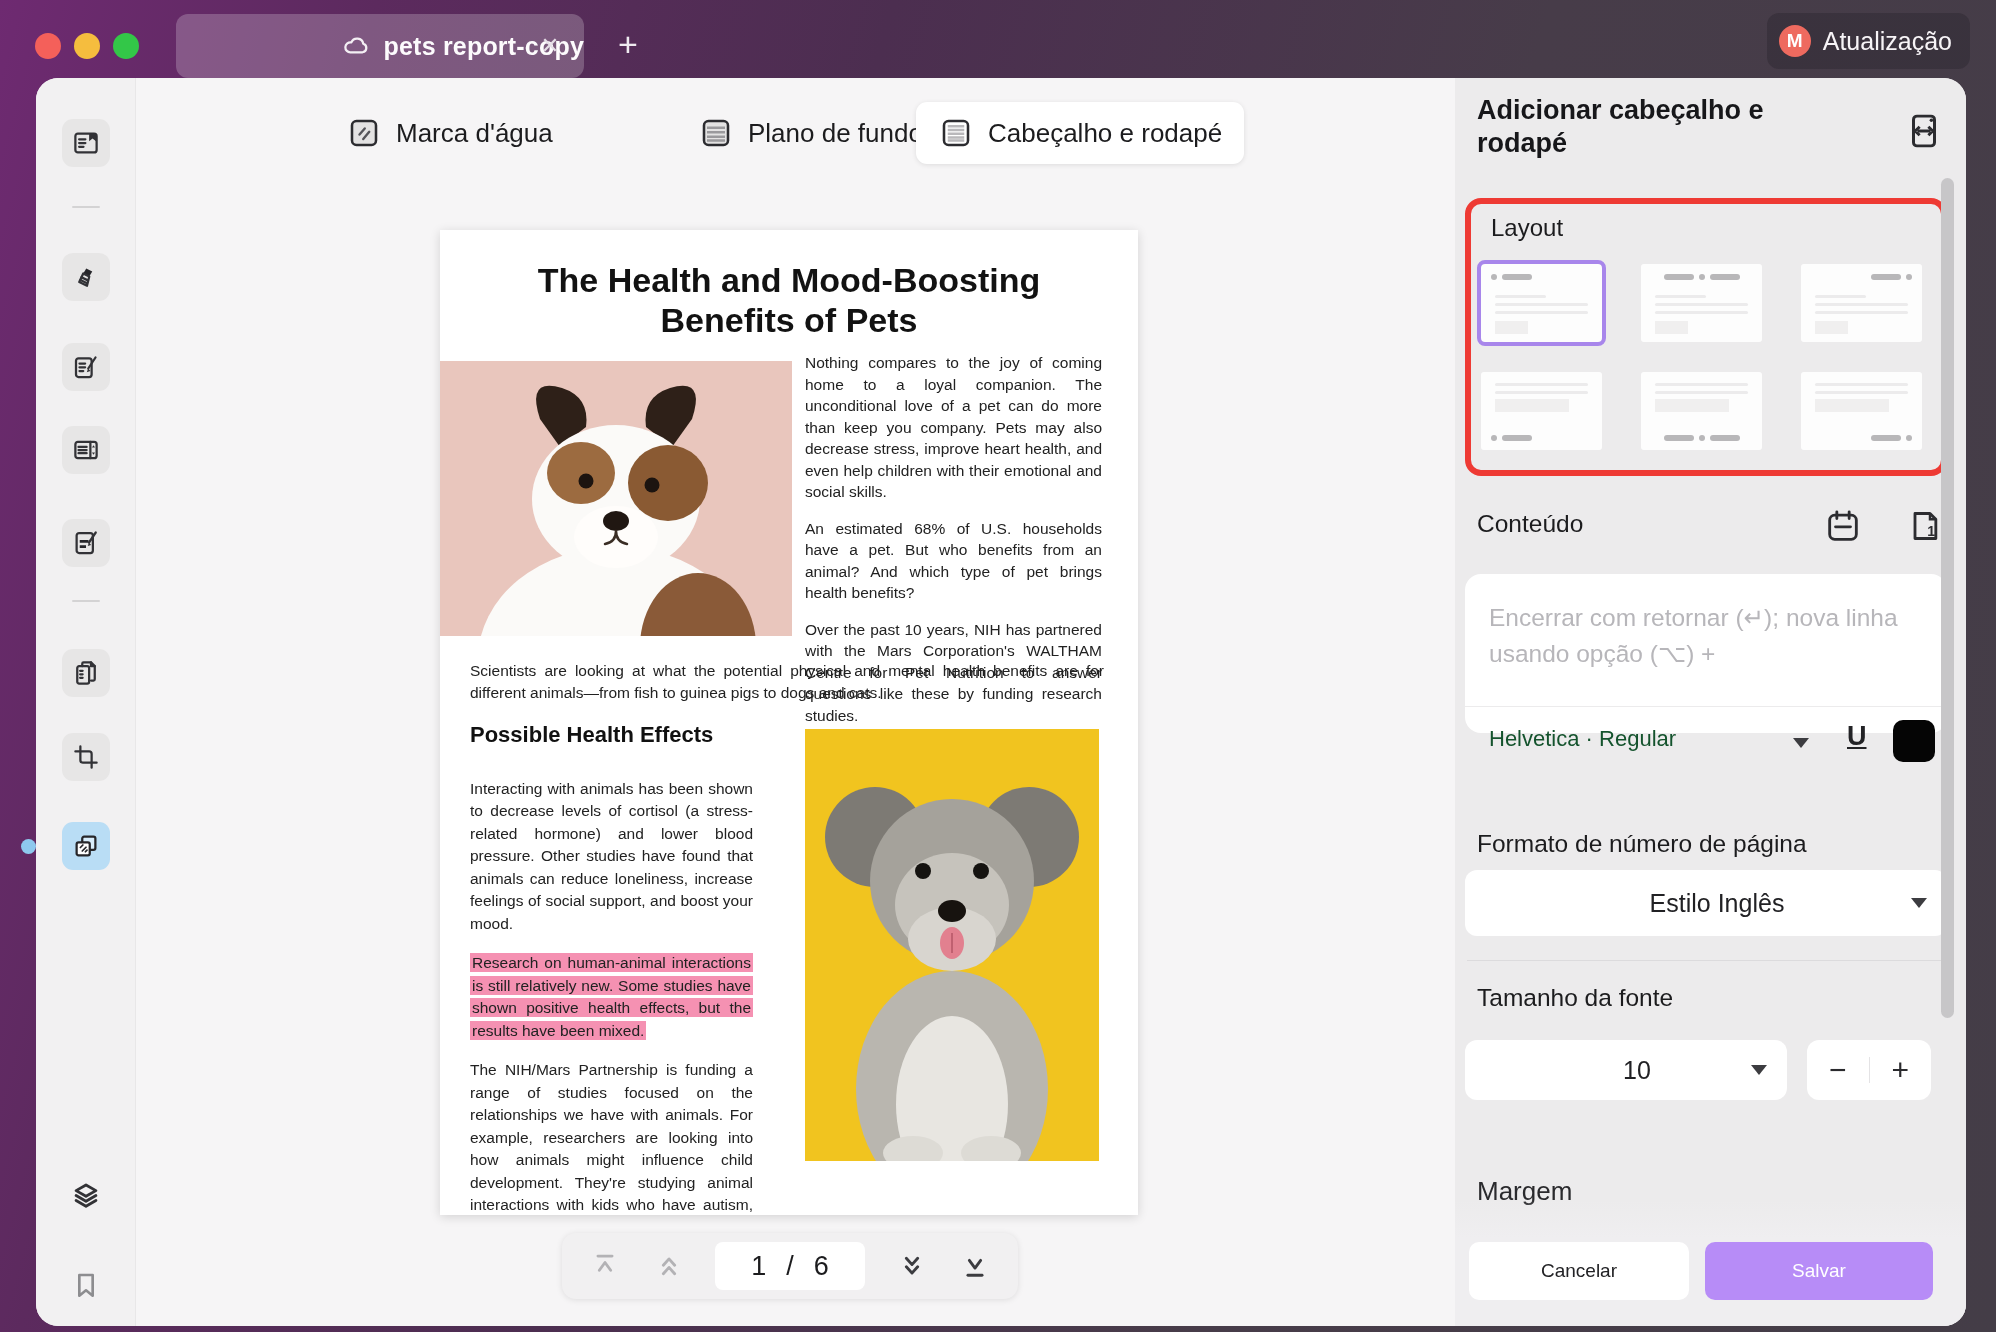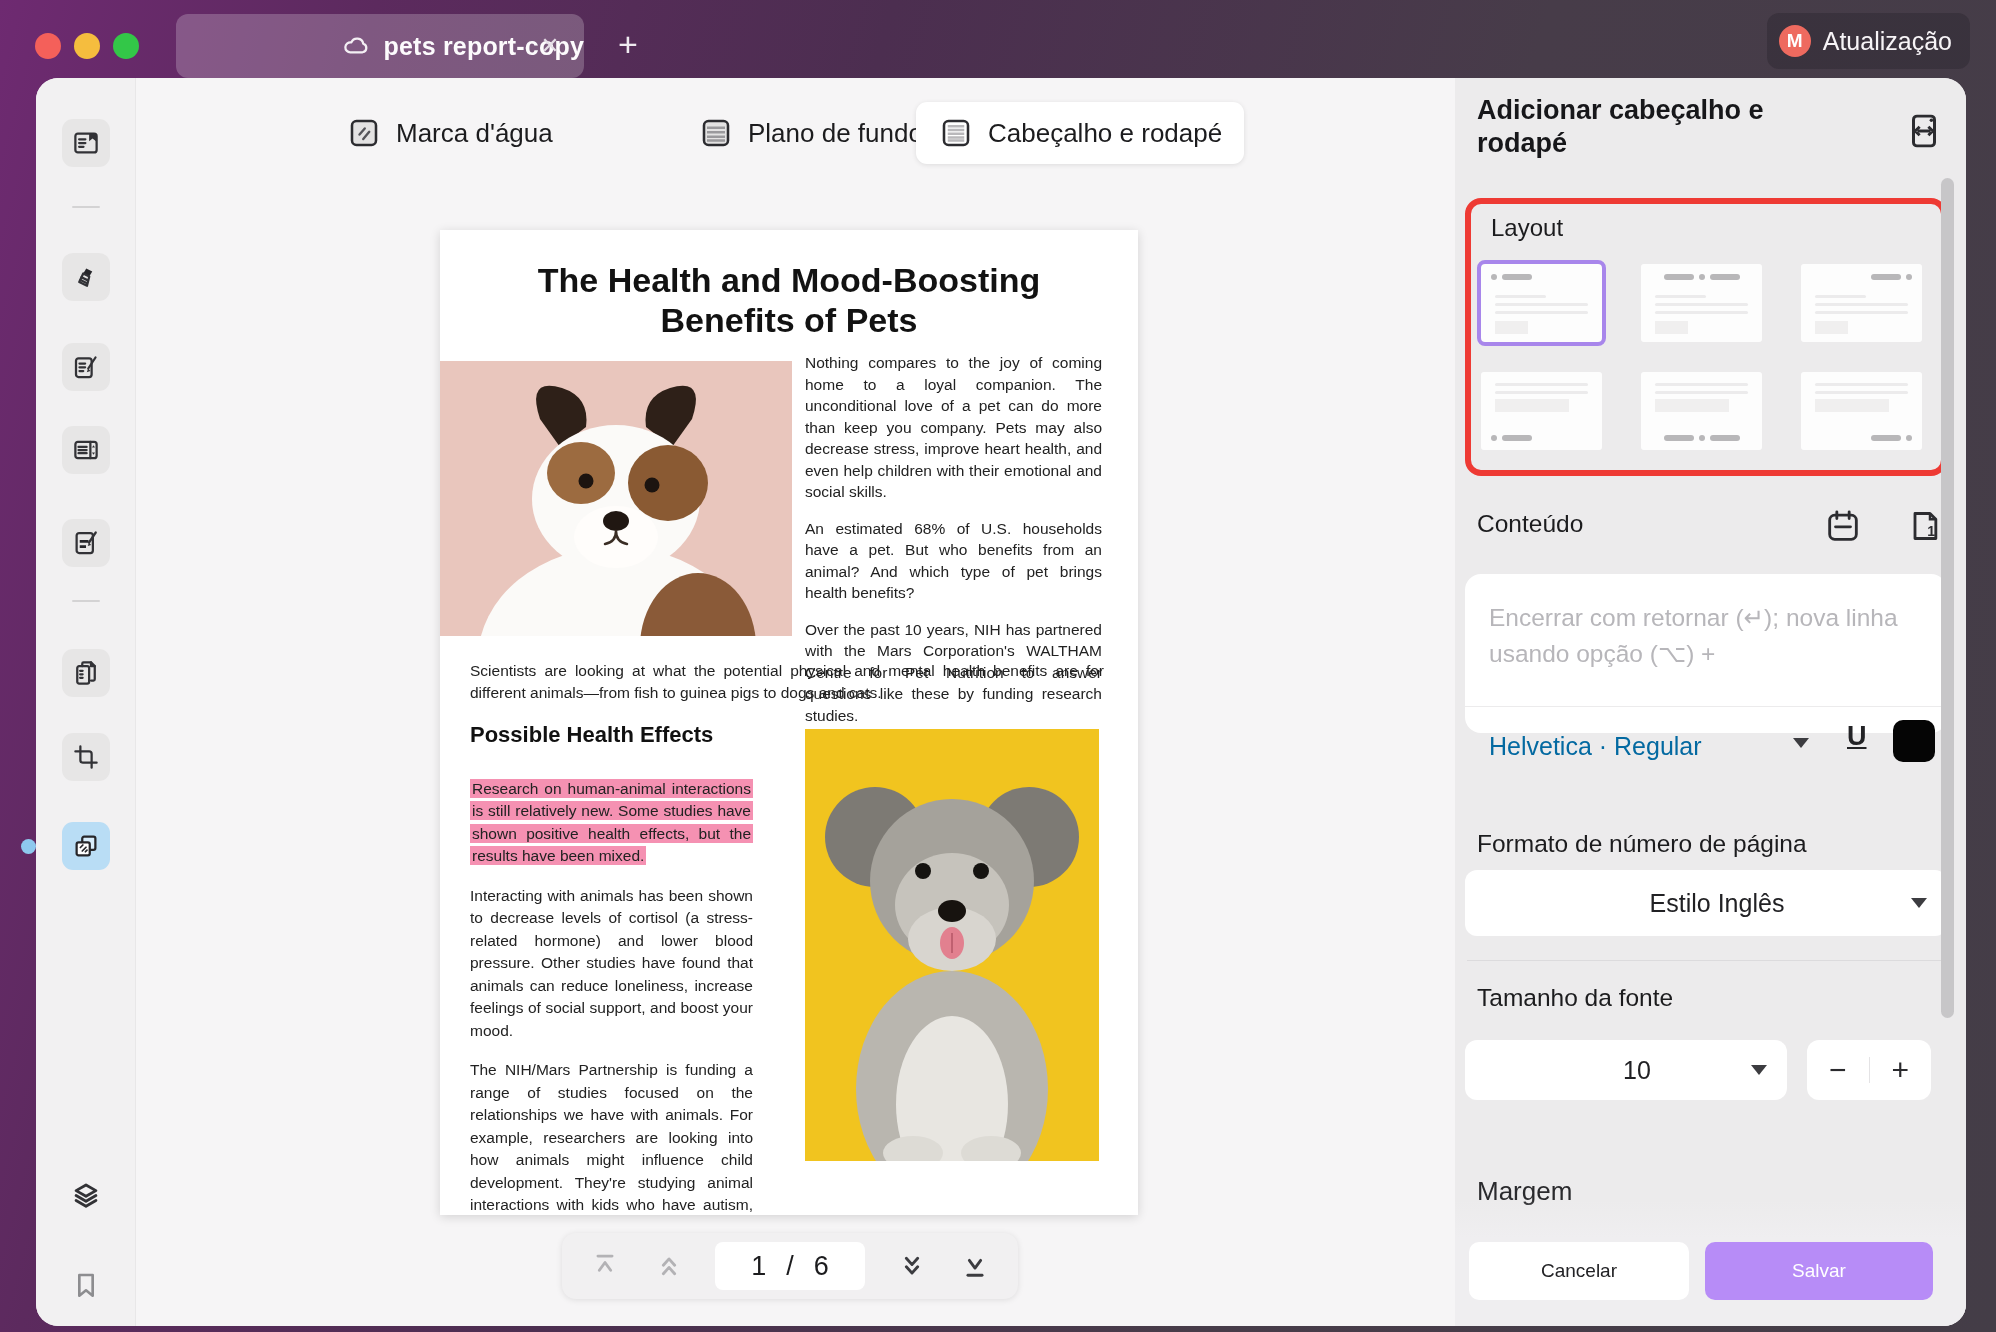--- a/index.html
+++ b/index.html
@@ -135,21 +135,21 @@
   .panel-h { font-size: 24.5px; color: #1c1c1e; position: absolute; left: 22px; }
   .panel-icon-btn { position: absolute; width: 40px; height: 40px; }
 
   .content-card {
     position: absolute; left: 10px; top: 496px; width: 482px; height: 159px;
     background: #fff; border-radius: 16px;
   }
   .content-placeholder { padding: 26px 24px 0 24px; font-size: 24.5px; line-height: 1.48; color: #b7b6ba; }
   .card-divider { position: absolute; left: 0; right: 0; top: 132px; height: 1px; background: #ecebec; }
   .font-row { position: absolute; left: 0; right: 0; top: 133px; bottom: 0; }
-  .font-name { position: absolute; left: 24px; top: 25px; font-size: 25px; color: #0369a1; }
+  .font-name { position: absolute; left: 24px; top: 19px; font-size: 22px; color: #14532d; }
   .caret { width: 0; height: 0; border-left: 8px solid transparent; border-right: 8px solid transparent; border-top: 10px solid #3c3c40; }
   .font-caret { position: absolute; left: 328px; top: 31px; }
   .underline-btn { position: absolute; left: 382px; top: 14px; font-size: 27px; font-weight: 600;
     text-decoration: underline; color: #232326; }
   .color-swatch { position: absolute; left: 428px; top: 13px; width: 42px; height: 42px;
     background: #050505; border-radius: 10px; }
 
   .select {
     position: absolute; background: #fff; border-radius: 12px;
     display: flex; align-items: center; font-size: 25px; color: #212124; padding-left: 22px; justify-content: center;
@@ -322,22 +322,22 @@
     <div class="col-right">
       <p>Nothing compares to the joy of coming home to a loyal companion. The unconditional love of a pet can do more than keep you company. Pets may also decrease stress, improve heart health, and even help children with their emotional and social skills.</p>
       <p>An estimated 68% of U.S. households have a pet. But who benefits from an animal? And which type of pet brings health benefits?</p>
       <p>Over the past 10 years, NIH has partnered with the Mars Corporation's WALTHAM Centre for Pet Nutrition to answer questions like these by funding research studies.</p>
     </div>
 
     <div class="bridge">Scientists are looking at what the potential physical and mental health benefits are for different animals—from fish to guinea pigs to dogs and cats.</div>
     <div class="doc-h2">Possible Health Effects</div>
 
     <div class="col-left">
+      <p>Interacting with animals has been shown to decrease levels of cortisol (a stress-related hormone) and lower blood pressure. Other studies have found that animals can reduce loneliness, increase feelings of social support, and boost your mood.</p>
       <p><span class="hl">Research on human-animal interactions is still relatively new. Some studies have shown positive health effects, but the results have been mixed.</span></p>
-      <p>Interacting with animals has been shown to decrease levels of cortisol (a stress-related hormone) and lower blood pressure. Other studies have found that animals can reduce loneliness, increase feelings of social support, and boost your mood.</p>
       <p>The NIH/Mars Partnership is funding a range of studies focused on the relationships we have with animals. For example, researchers are looking into how animals might influence child development. They're studying animal interactions with kids who have autism, attention deficit hyperactivity disorder (ADHD), and other conditions.</p>
     </div>
 
     <svg class="photo2" viewBox="0 0 294 432" preserveAspectRatio="none">
       <rect width="294" height="432" fill="#f1c41f"></rect>
       <circle cx="70" cy="108" r="50" fill="#7d7a74"></circle>
       <circle cx="224" cy="108" r="50" fill="#7d7a74"></circle>
       <ellipse cx="147" cy="360" rx="96" ry="118" fill="#b9b6af"></ellipse>
       <ellipse cx="147" cy="375" rx="56" ry="88" fill="#e8e6e1"></ellipse>
       <ellipse cx="108" cy="424" rx="30" ry="17" fill="#dddbd5"></ellipse>

